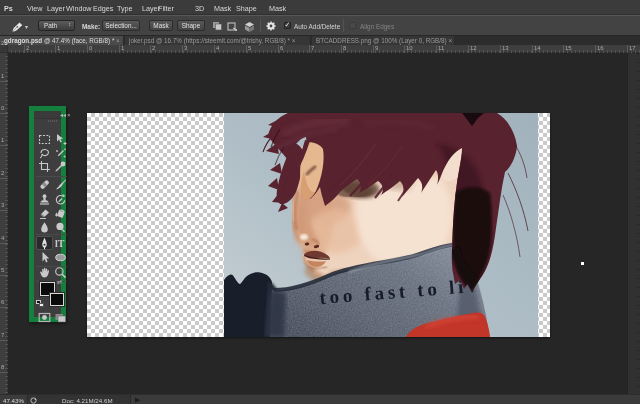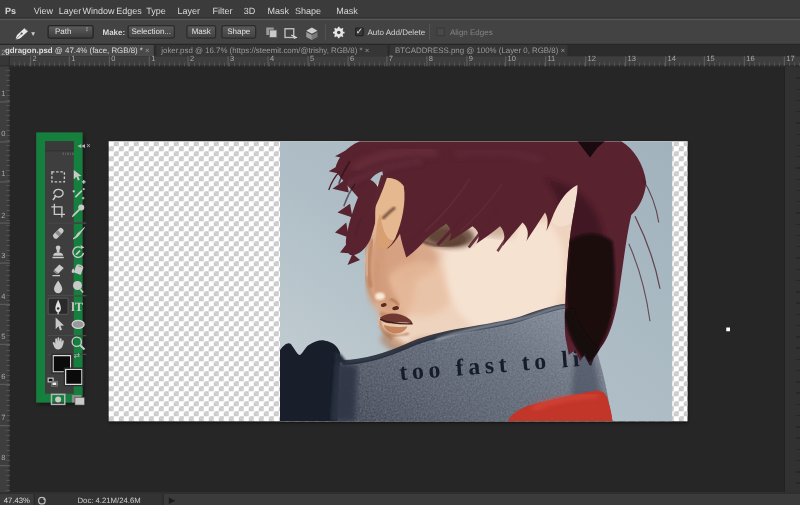--- a/index.html
+++ b/index.html
@@ -17,21 +17,21 @@
 .hnum{position:absolute;top:0px;font-size:6px;color:#a8a8a8;line-height:7px}
 .vnum{position:absolute;left:1px;font-size:6px;color:#a8a8a8;line-height:7px}
 .htick{position:absolute;top:0;width:1px;height:8px;background:#5a5a5a}
 .vtick{position:absolute;left:0;height:1px;width:8px;background:#5a5a5a}
 #hminor{position:absolute;left:0;top:5px;width:632px;height:3px;background:repeating-linear-gradient(90deg,transparent 0 3px,#525252 3px 4px)}
 #vminor{position:absolute;left:5px;top:0;width:3px;height:349px;background:repeating-linear-gradient(180deg,transparent 0 3px,#525252 3px 4px)}
 #rightstrip{left:627px;top:53px;width:13px;height:341px;background:#313131;border-left:1px solid #222}
 #rightstrip .ticks{position:absolute;right:0;top:0;width:3px;height:341px;background:repeating-linear-gradient(180deg,#272727 0 1px,transparent 1px 9px)}
 #canvas{left:87px;top:113px;width:463px;height:224px;background-color:#fff;background-image:linear-gradient(45deg,#cacaca 25%,transparent 25%,transparent 75%,#cacaca 75%),linear-gradient(45deg,#cacaca 25%,transparent 25%,transparent 75%,#cacaca 75%);background-size:8px 8px;background-position:0 0,4px 4px;box-shadow:0 1px 2px rgba(0,0,0,.5)}
 #art{position:absolute;left:137px;top:0;width:314px;height:224px}
-#tools{left:29px;top:106px;width:37px;height:216px;background:#3e3e3e;border:7px solid #15803d;box-shadow:1px 2px 3px rgba(0,0,0,.4)}
+#tools{left:29px;top:106px;width:37px;height:216px;background:#3e3e3e;border:5px solid #15803d;box-shadow:1px 2px 3px rgba(0,0,0,.4)}
 #tools .hdr{position:absolute;left:0;top:0;width:100%;height:8px;background:#3a3a3a;border-bottom:1px solid #333}
 #tools .hdr span{position:absolute;top:0px;font-size:6px;color:#b5b5b5;line-height:8px}
 .ticon{position:absolute;width:13px;height:13px}
 .tsep{position:absolute;left:2px;width:31px;height:1px;background:#333;border-bottom:1px solid #4a4a4a}
 #penhl{position:absolute;left:2px;top:125px;width:17px;height:14px;background:#2a2a2a;border:1px solid #515151;border-radius:2px}
 #status{left:0;top:394px;width:640px;height:10px;background:#3b3b3b;border-top:1px solid #2d2d2d}
 #status .pct{position:absolute;left:3px;top:2px;font-size:6.2px;color:#dcdcdc}
 #status .inset{position:absolute;left:27px;top:0px;width:104px;height:10px;background:#333;border-left:1px solid #2a2a2a;border-right:1px solid #2a2a2a}
 #status .doc{position:absolute;left:62px;top:2px;font-size:6.2px;color:#cfcfcf}
 #status .arr{position:absolute;left:135px;top:1px;font-size:7px;color:#1d1d1d}
@@ -43,21 +43,21 @@
 </style></head>
 <body>
 <div id="menubar" class="abs">
   <span id="pslogo">Ps</span>
   <span style="left:27px">View</span>
     <span style="left:47px">Layer</span>
     <span style="left:66px">Window</span>
     <span style="left:93px">Edges</span>
     <span style="left:117px">Type</span>
     <span style="left:142px">Layer</span>
-    <span style="left:170px">Filter</span>
+    <span style="left:158px">Filter</span>
     <span style="left:195px">3D</span>
     <span style="left:214px">Mask</span>
     <span style="left:236px">Shape</span>
     <span style="left:269px">Mask</span>
 </div>
 <div id="optbar" class="abs">
     <svg class="abs" style="left:11px;top:5px" width="13" height="12" viewBox="0 0 16 14">
 <path d="M10.5 1.5 L14 4.5 L7 11 C5.5 12.2 3.5 12.5 2 12.5 C2 11 2.6 9 4 7.5 Z" fill="#e8e8e8"></path>
 <path d="M10.8 2 L13.6 4.4" stroke="#888" stroke-width=".7"></path>
 <circle cx="7.8" cy="6.8" r="1.1" fill="#555"></circle>

